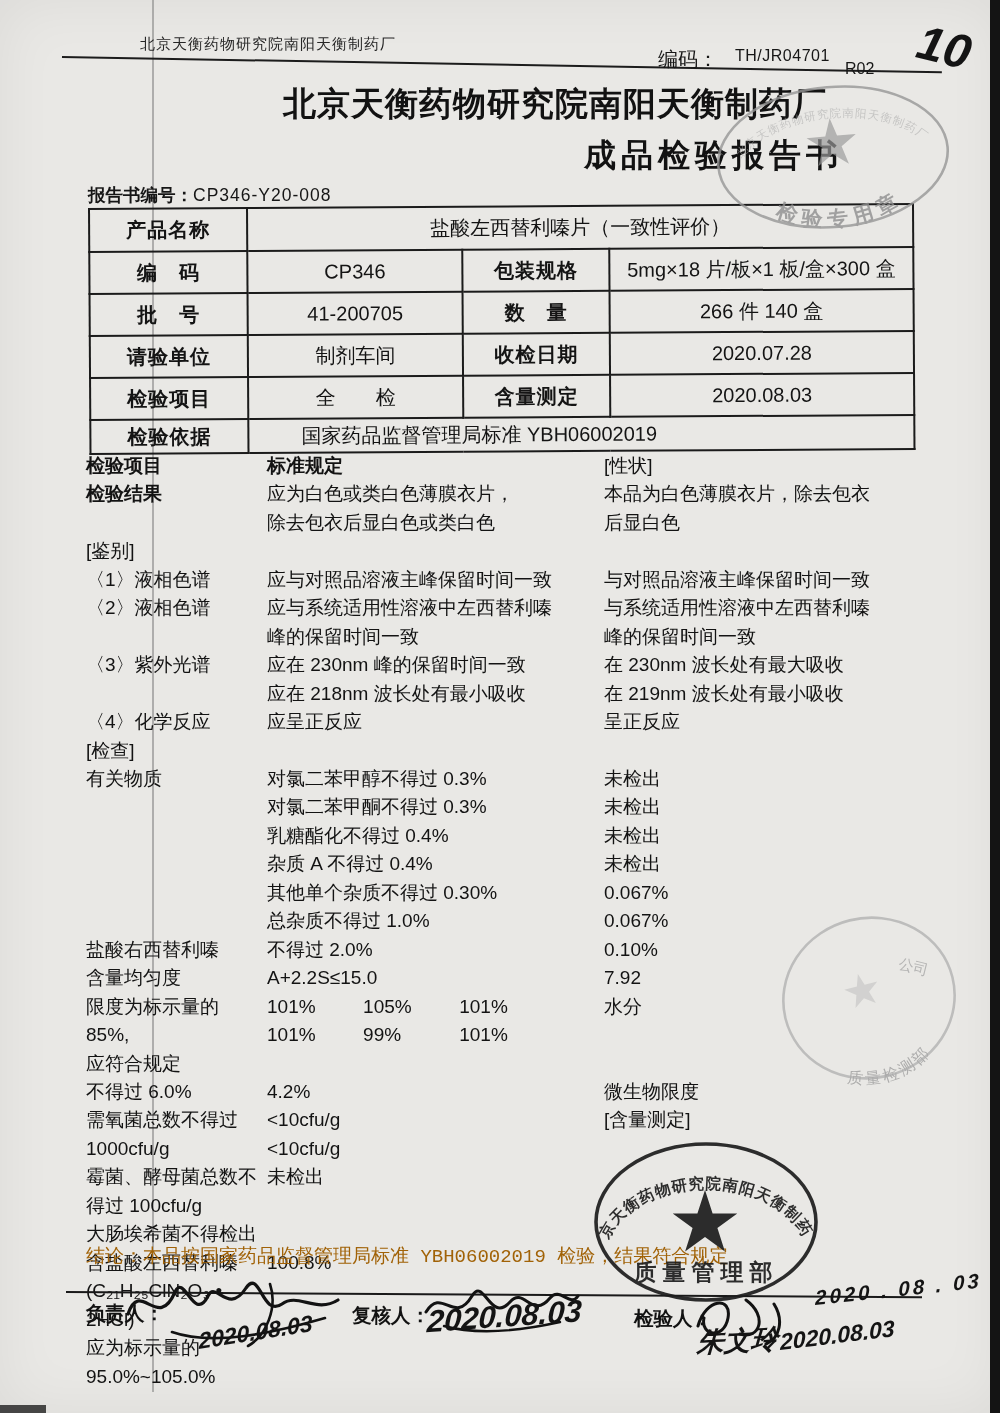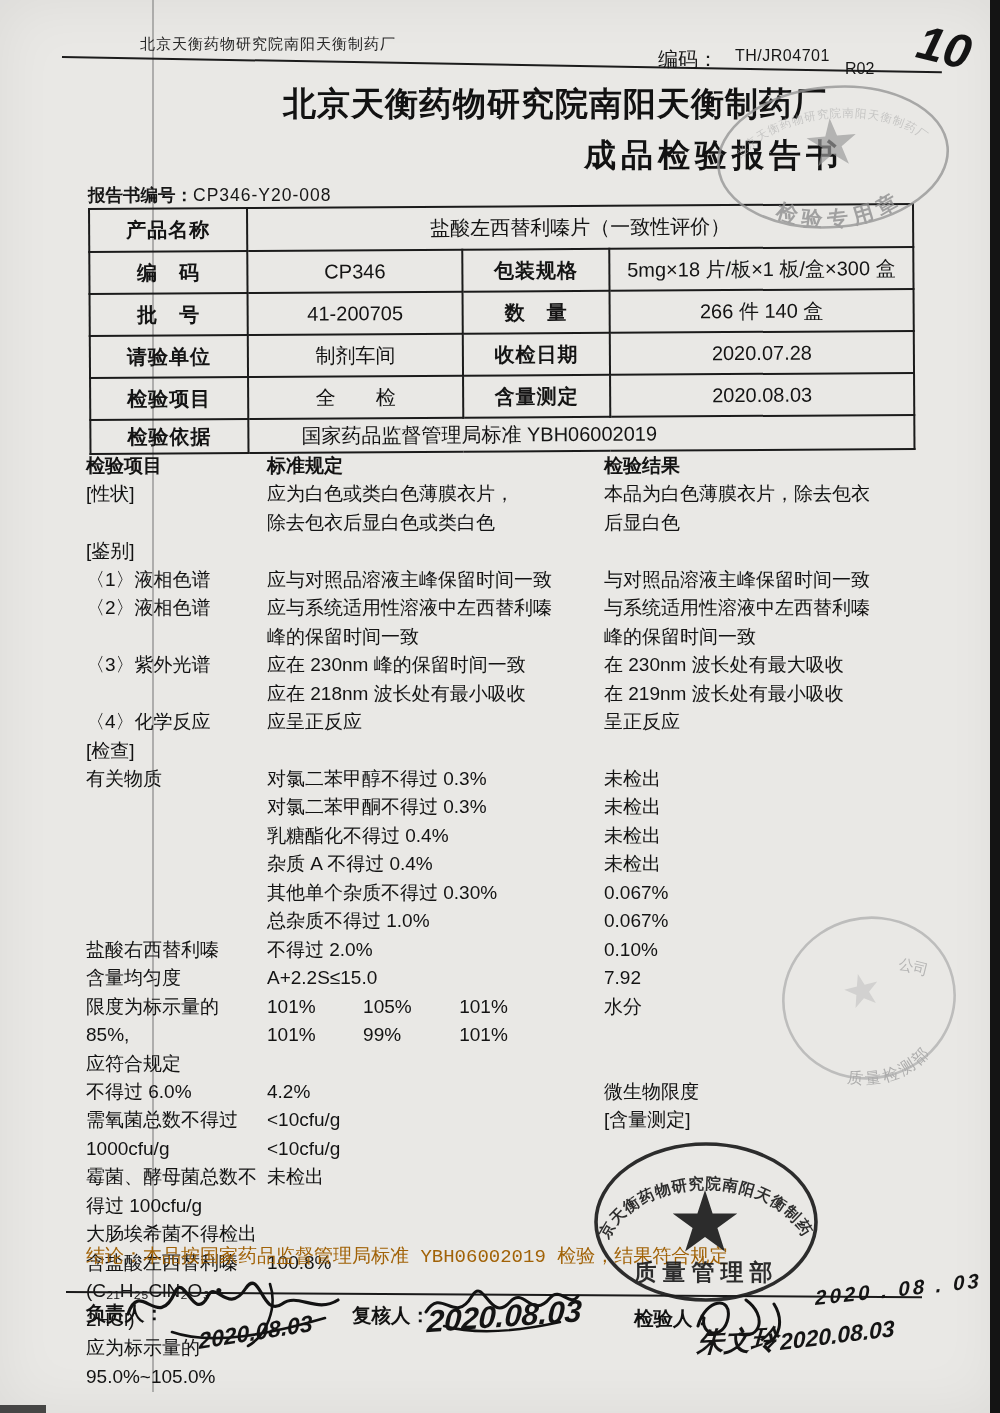--- a/index.html
+++ b/index.html
@@ -109,22 +109,22 @@
     <tr>
       <td class="lbl">检验依据</td>
       <td colspan="3" class="left-pad">国家药品监督管理局标准 YBH06002019</td>
     </tr>
   </tbody>
     </table>
 
   <div class="abs spec" id="spec-rows">
     <div class="cell item hd">检验项目</div>
     <div class="cell hd">标准规定</div>
-    <div class="cell hd">检验结果</div>
-  <div class="cell item">[性状]</div>
+    <div class="cell item">[性状]</div>
+  <div class="cell hd">检验结果</div>
       <div class="cell ">应为白色或类白色薄膜衣片，
 除去包衣后显白色或类白色</div>
       <div class="cell ">本品为白色薄膜衣片，除去包衣
 后显白色</div>
       <div class="cell item">[鉴别]</div>
       <div class="cell "></div>
       <div class="cell "></div>
       <div class="cell item">〈1〉液相色谱</div>
       <div class="cell ">应与对照品溶液主峰保留时间一致</div>
       <div class="cell ">与对照品溶液主峰保留时间一致</div>

